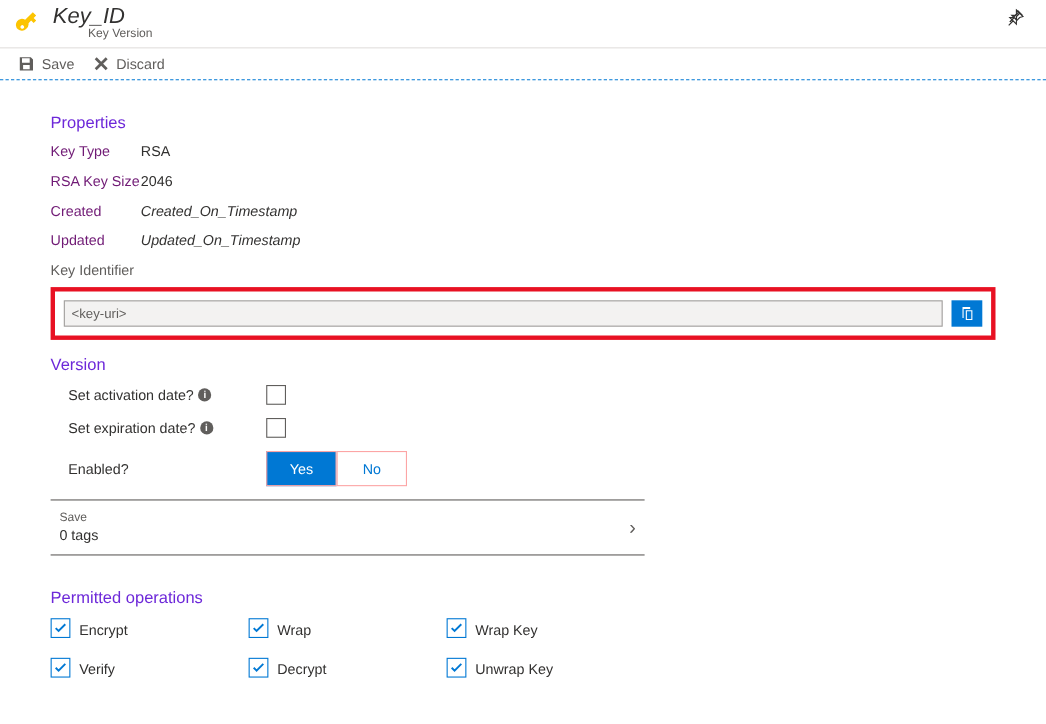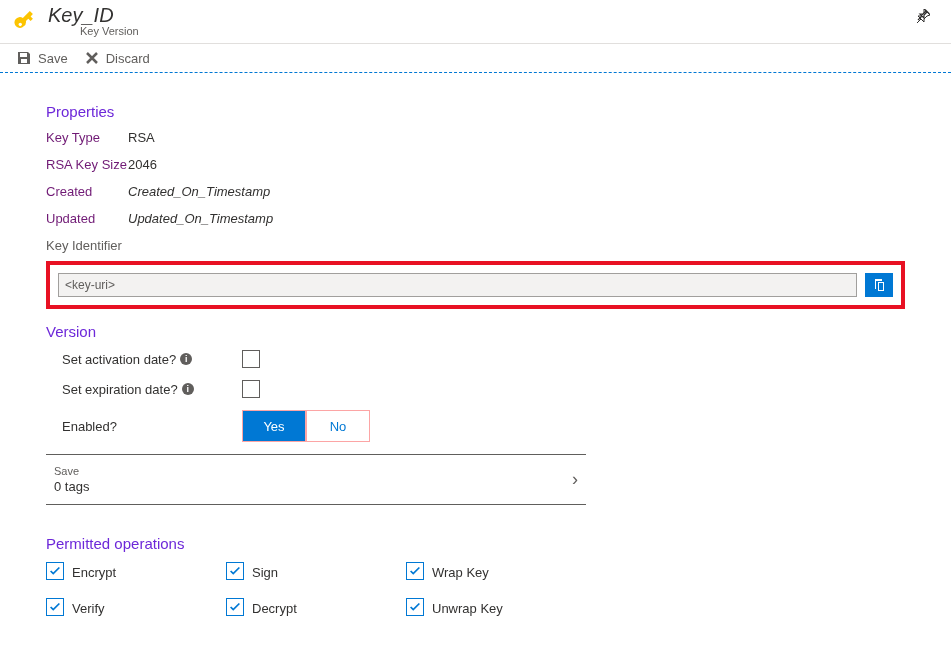--- a/index.html
+++ b/index.html
@@ -160,21 +160,21 @@
             </svg>
           </div>
         <div class="perm-label">Encrypt</div>
       </div>
       <div class="perm-item">
         <div class="perm-check">
             <svg viewBox="0 0 16 16">
               <path fill="none" stroke="#0078d4" stroke-width="2" d="M3 8l3 3 7-7"></path>
             </svg>
           </div>
-        <div class="perm-label">Sign</div>
+        <div class="perm-label">Wrap</div>
       </div>
       <div class="perm-item">
         <div class="perm-check">
             <svg viewBox="0 0 16 16">
               <path fill="none" stroke="#0078d4" stroke-width="2" d="M3 8l3 3 7-7"></path>
             </svg>
           </div>
         <div class="perm-label">Wrap Key</div>
       </div>
       <div class="perm-item">

